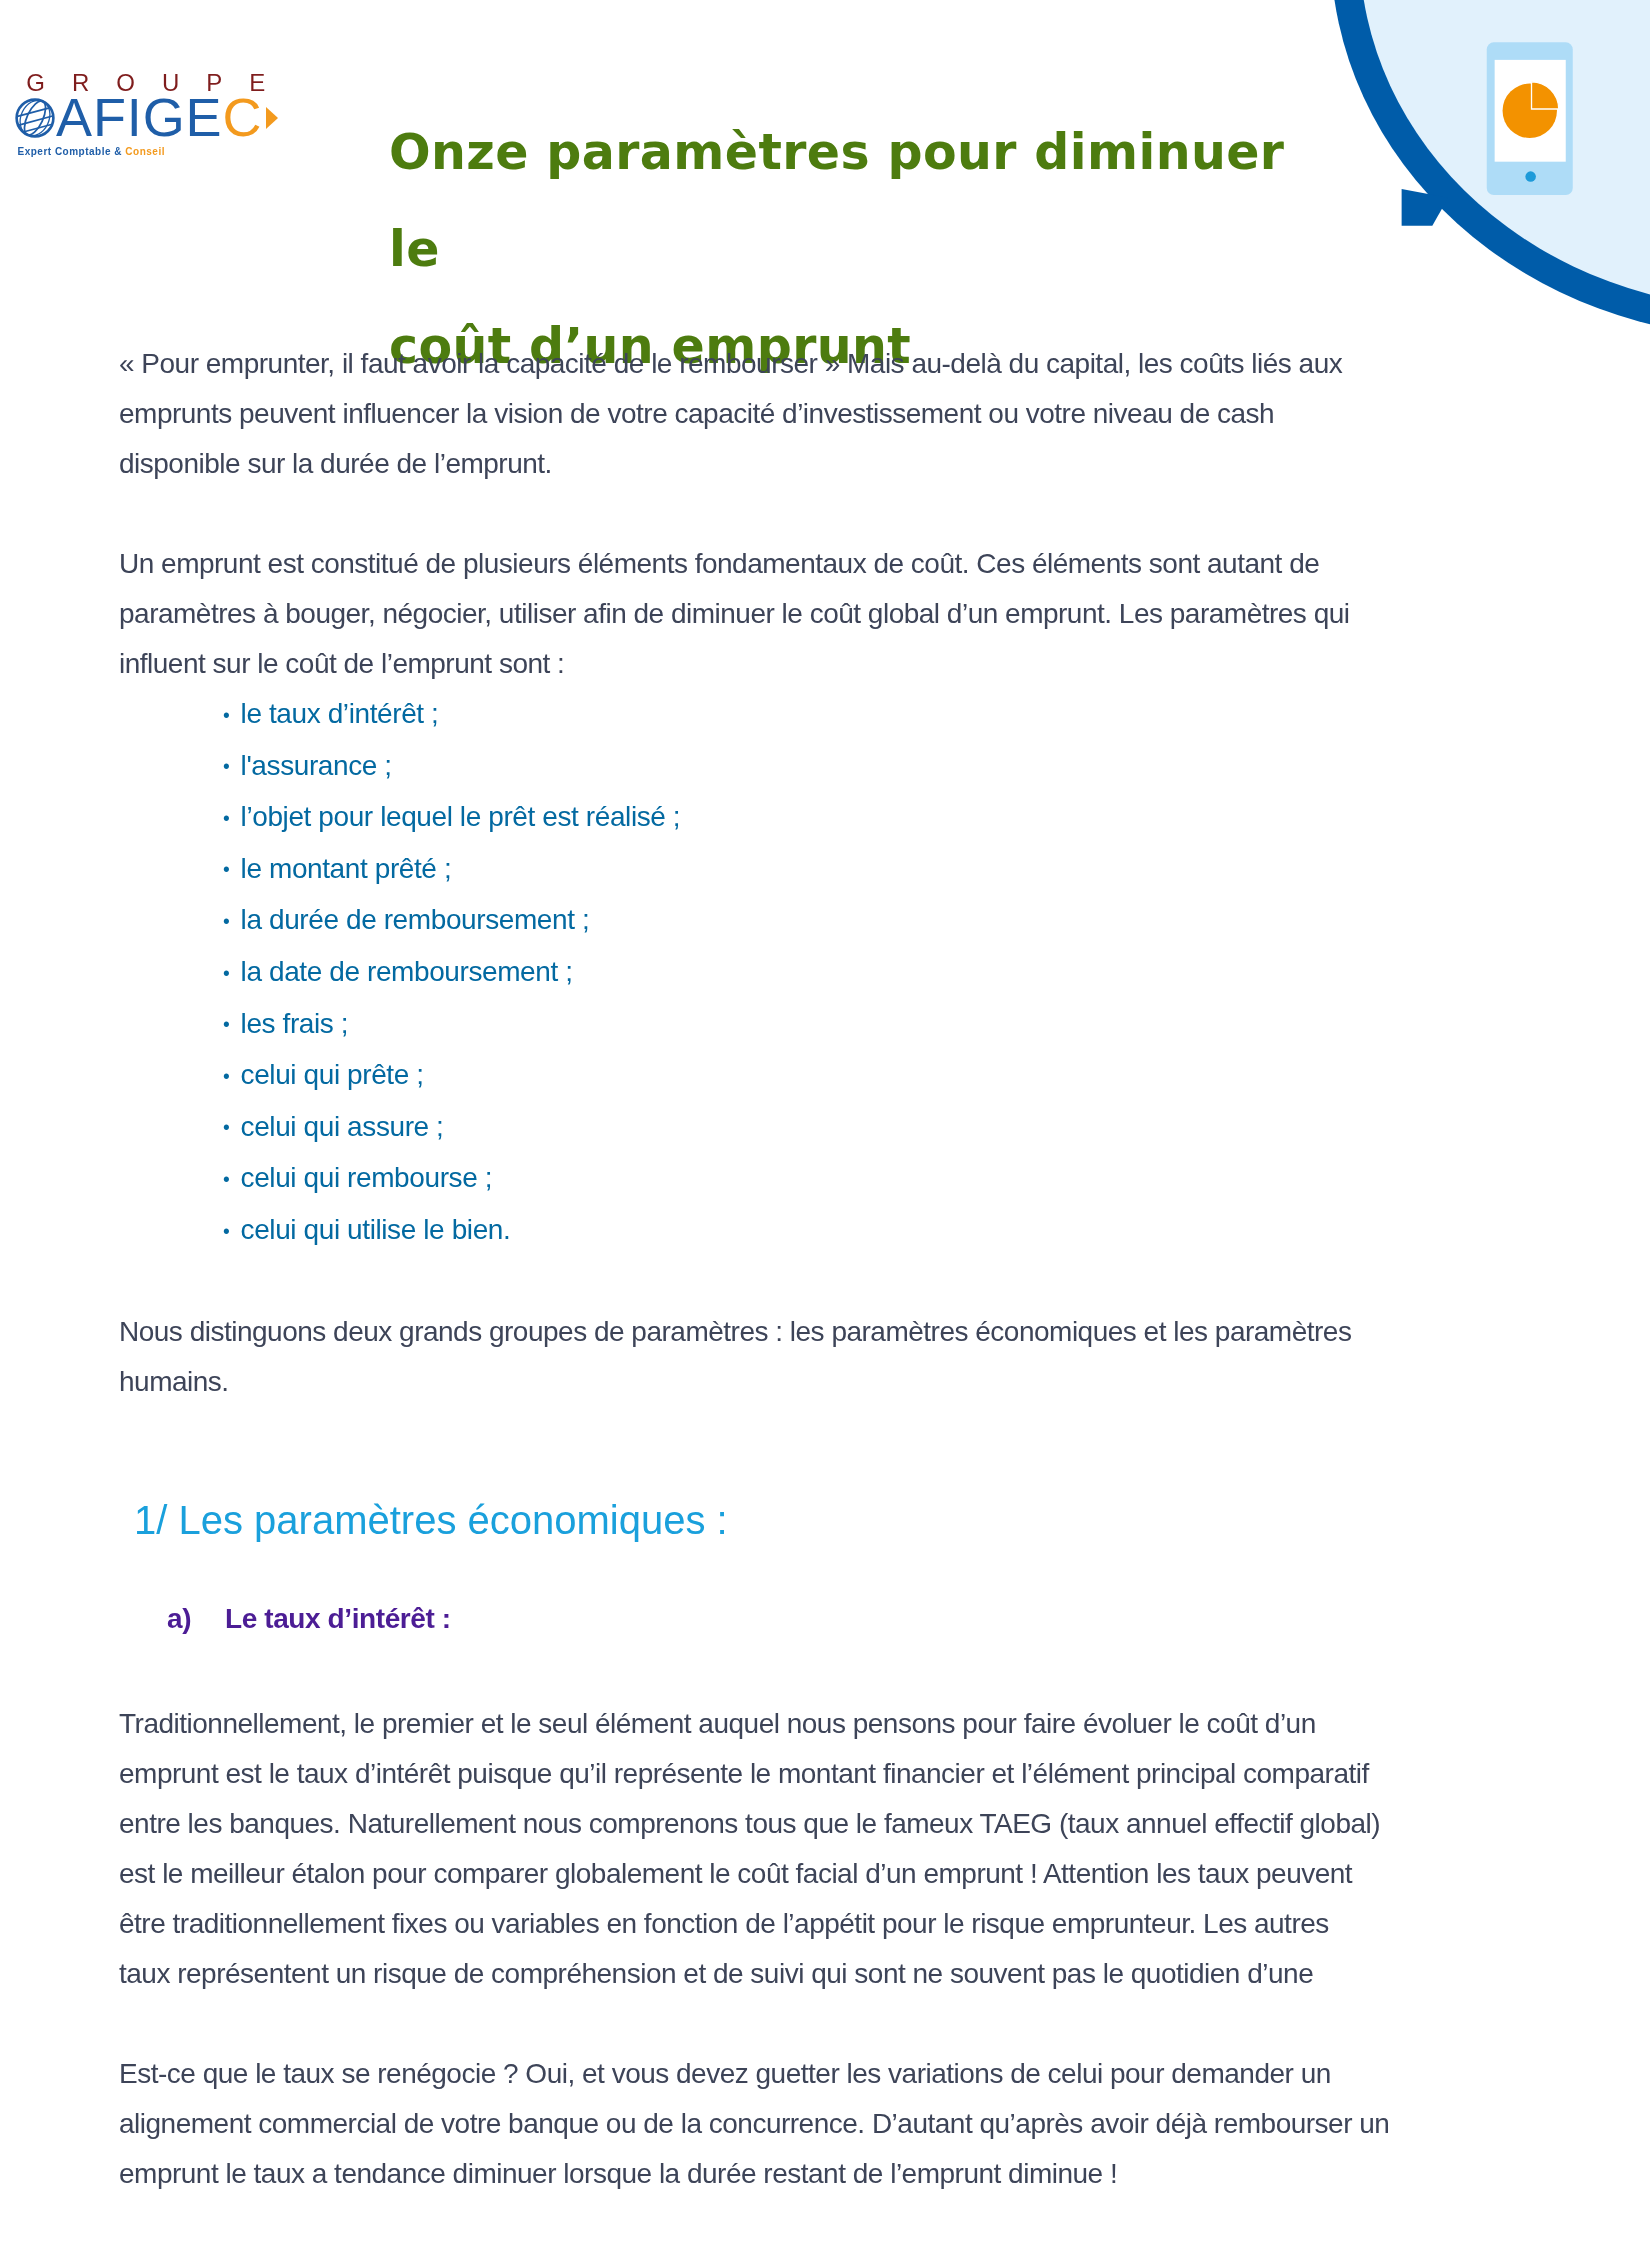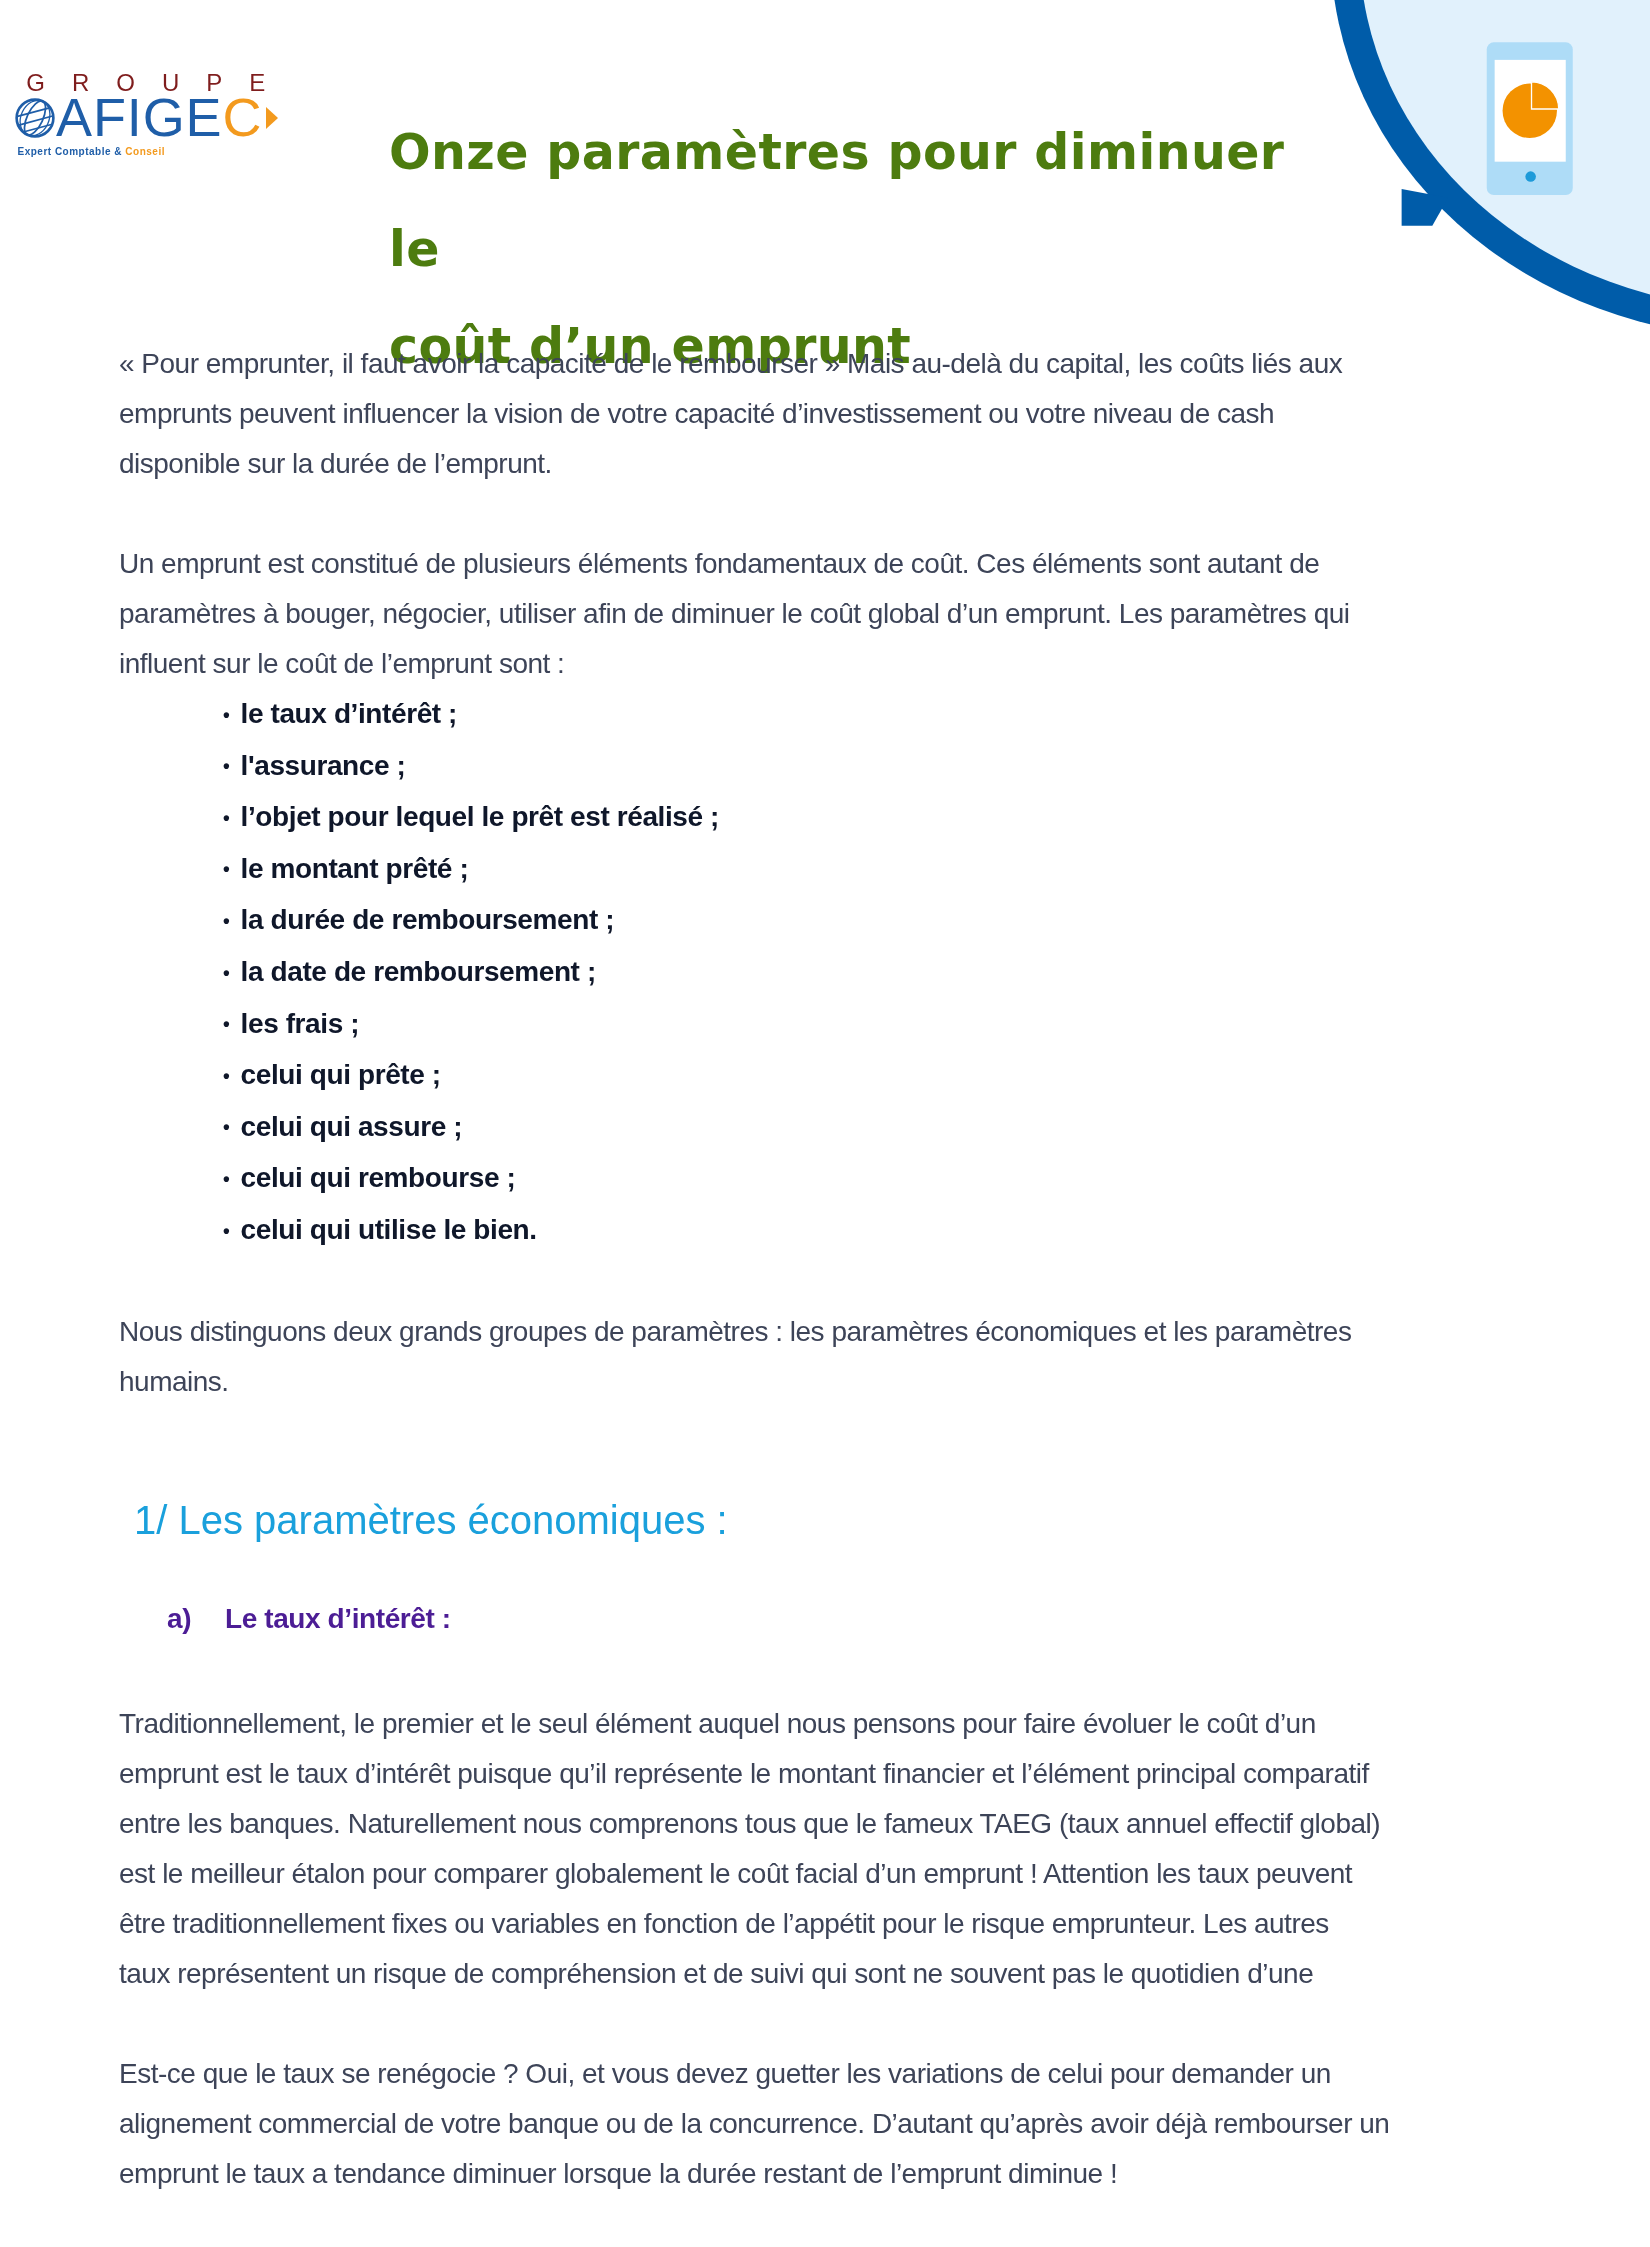--- a/index.html
+++ b/index.html
@@ -33,21 +33,21 @@
       letter-spacing: 0.4px;
     }
 
     .content { position: absolute; left: 119px; top: 339px; width: 1369px; }
     .p {
       font-size: 28px; line-height: 50px; margin: 0; color: #3d4458;
       font-family: "Liberation Sans", sans-serif; letter-spacing: -0.5px;
     }
     .gap { height: 50px; }
     ul.params { list-style: none; margin: 0; padding: 0 0 0 104px; }
-    ul.params li { font-size: 28px; line-height: 50px; color: #0f172a; letter-spacing: -0.4px; font-weight: bold; }
+    ul.params li { font-size: 28px; line-height: 50px; color: #0369a1; letter-spacing: -0.4px; }
     ul.params li .bullet { display: inline-block; width: 17.6px; font-size: 19.3px; vertical-align: middle; }
     .h1 {
       font-size: 40px; color: #1aa0dc; font-weight: normal; margin: 15px;
       position: absolute; left: 119px; top: 1483px; letter-spacing: 0px;
     }
     .h2 {
       position: absolute; left: 167px; top: 1603px; font-size: 28px; color: #4c1d95; margin: 0;
       font-weight: bold; letter-spacing: -0.4px;
     }
     .h2 .marker { display: inline-block; width: 58px; font-weight: bold; }

